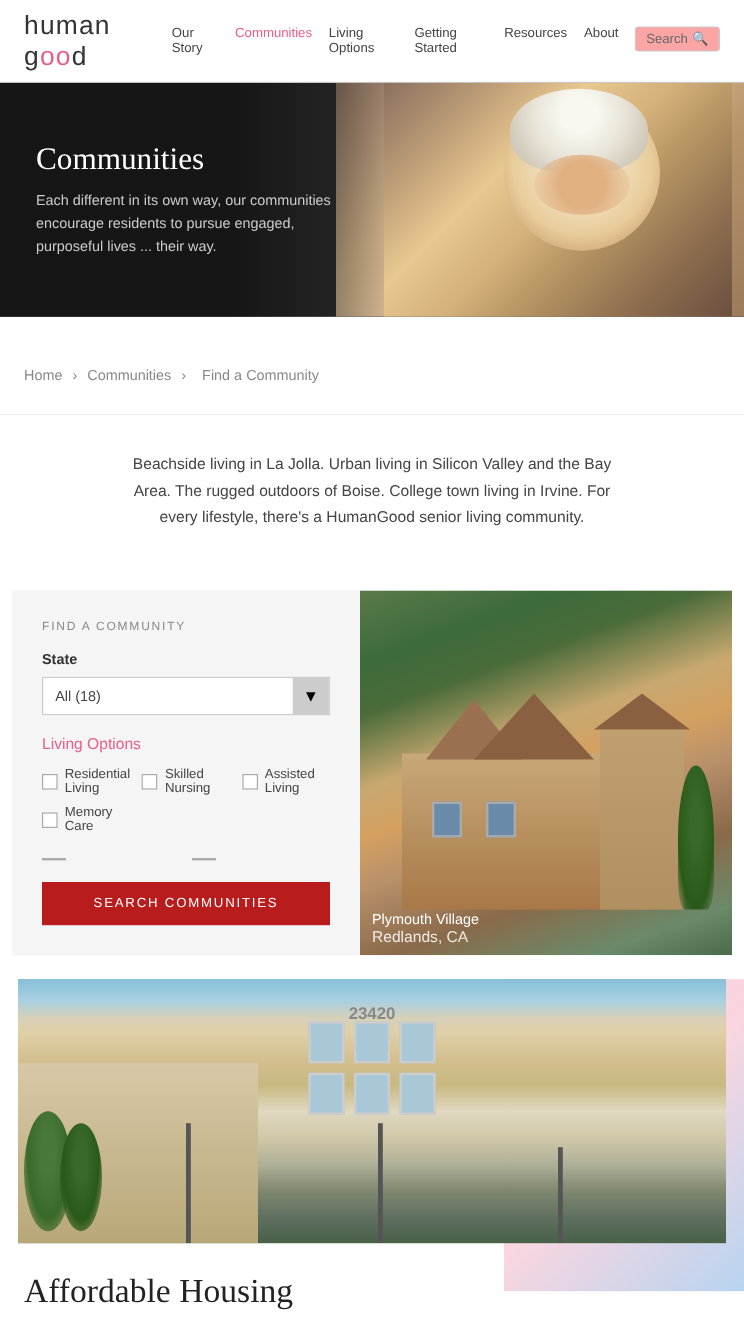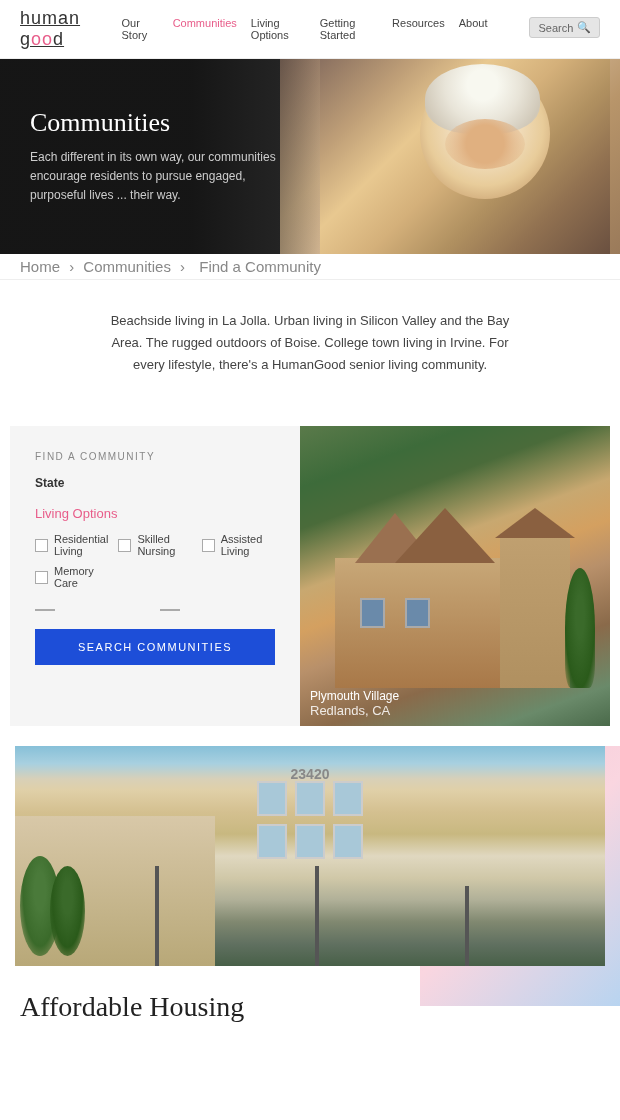--- a/index.html
+++ b/index.html
@@ -8,49 +8,47 @@
     
     header {
       display: flex;
       align-items: center;
       justify-content: space-between;
       padding: 8px 20px;
       border-bottom: 1px solid #eee;
       background: #fff;
     }
     .logo {
-      font-size: 18px;
+      font-size: 22px;
       color: #333;
       font-family: Arial, sans-serif;
       font-weight: 300;
       letter-spacing: 1px;
-      text-decoration: underline;
     }
     .logo span { color: #e85d8a; }
     nav { display: flex; align-items: flex-start; gap: 14px; }
     nav a {
       font-family: Arial, sans-serif;
       font-size: 11px;
       color: #444;
       text-decoration: none;
     }
     nav a.active { color: #e85d8a; }
     .search-btn {
       border: 1px solid #ccc;
       border-radius: 3px;
       padding: 3px 8px;
       font-size: 11px;
       font-family: Arial, sans-serif;
       color: #666;
-      background: #e5e5e5;
+      background: #fca5a5;
       display: flex;
       align-items: center;
       gap: 4px;
       cursor: pointer;
-      margin-left: 28px;
     }
 
     
     .hero {
       position: relative;
       width: 620px;
       height: 195px;
       overflow: hidden;
       background: #2a2a2a;
     }
@@ -85,25 +83,26 @@
     .hero-desc {
       color: #ccc;
       font-size: 12px;
       font-family: Arial, sans-serif;
       line-height: 1.6;
       font-weight: 300;
     }
 
     
     .breadcrumb {
-      padding: 4px 20px;
-      font-size: 15px;
+      padding: 25px 20px;
+      font-size: 12px;
       font-family: Arial, sans-serif;
       color: #888;
       border-bottom: 1px solid #eee;
+      margin-top: 17px;
     }
     .breadcrumb a { color: #888; text-decoration: none; }
     .breadcrumb span { margin: 0 5px; }
 
     
     .main-content {
       padding: 30px 20px 20px;
       text-align: center;
     }
     .section-title {
@@ -217,21 +216,21 @@
       margin-bottom: 18px;
     }
     .more-dash {
       width: 20px;
       height: 2px;
       background: #aaa;
       margin-top: 6px;
     }
     .search-btn-pink {
       width: 100%;
-      background: #1d4ed8;
+      background: #b91c1c;
       color: #fff;
       border: none;
       padding: 12px;
       font-family: Arial, sans-serif;
       font-size: 11px;
       letter-spacing: 1.5px;
       text-transform: uppercase;
       cursor: pointer;
     }
     .community-image {
@@ -345,20 +344,24 @@
   <p class="section-desc">Beachside living in La Jolla. Urban living in Silicon Valley and the Bay Area. The rugged outdoors of Boise. College town living in Irvine. For every lifestyle, there's a HumanGood senior living community.</p>
 </div>
 
 <div class="finder-row">
 
   <div class="finder-form">
     <div class="finder-label">FIND A COMMUNITY</div>
 
     <div class="form-group">
       <label>State</label>
+      <div class="select-wrapper">
+        <select><option>All (18)</option><option>California</option><option>Idaho</option><option>Oregon</option></select>
+        <div class="select-arrow">▾</div>
+      </div>
     </div>
 
     <div class="living-options-label">Living Options</div>
 
     <div class="checkbox-grid">
       <label class="checkbox-item">
         <input type="checkbox" style="">
         <span>Residential Living</span>
       </label>
       <label class="checkbox-item">

